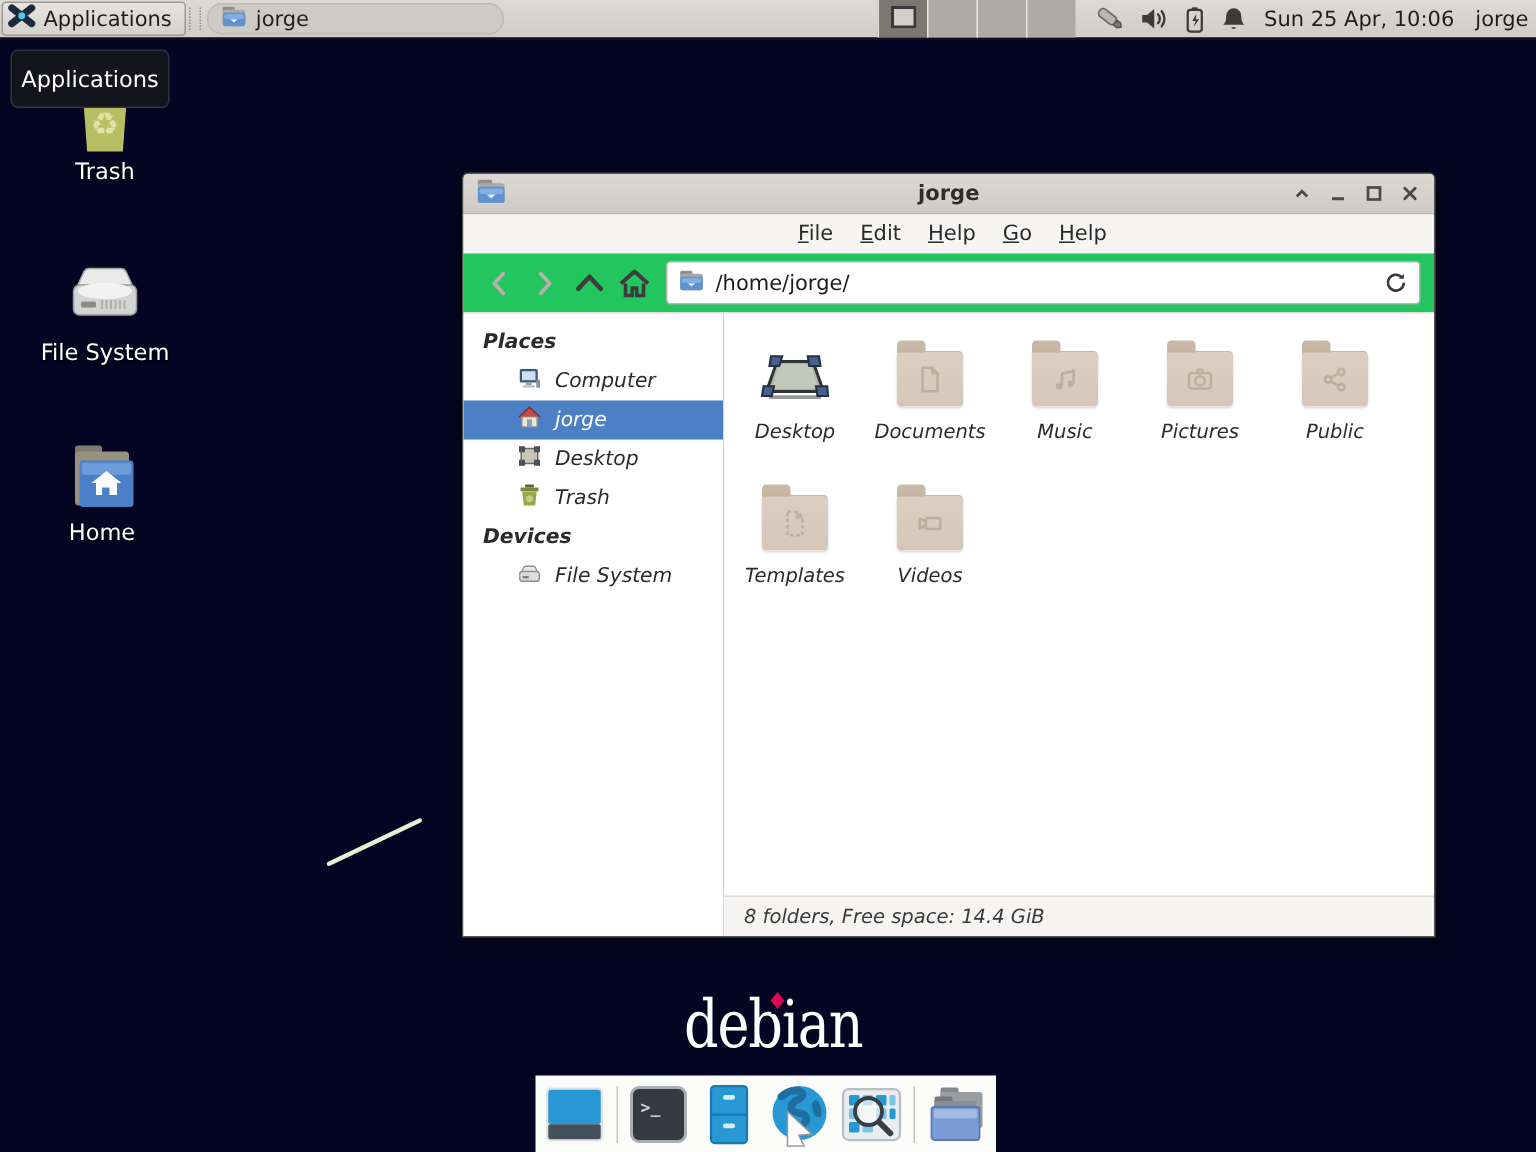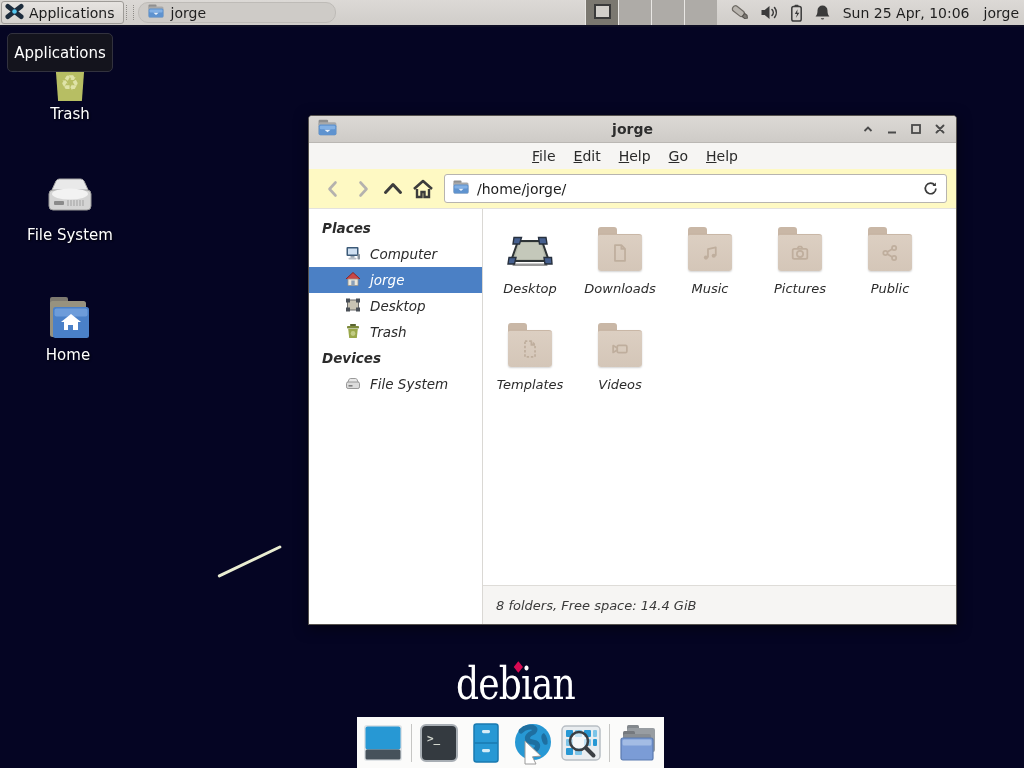--- a/index.html
+++ b/index.html
@@ -82,21 +82,21 @@
     display:flex; align-items:center; padding:0 9px; position:relative; }
   .title-text { position:absolute; left:0; right:0; text-align:center;
     font-weight:bold; font-size:14px; color:#2d2d2d; pointer-events:none; }
   .win-controls { margin-left:auto; display:flex; align-items:center; gap:9px; z-index:1; }
   .win-btn { width:15px; height:15px; display:flex; align-items:center; justify-content:center; }
 
   .menubar { height:26px; background:#f6f5f3; display:flex; align-items:center; padding-left:5px;justify-content:center; }
   .menu-item { display:inline-block; padding:3px 9px; font-size:14px; color:#2a2a2a; }
   .menu-item::first-letter { text-decoration:underline; }
 
-  .toolbar { height:40px; background:#fef9c3; display:flex; align-items:center;
+  .toolbar { height:40px; background:#22c55e; display:flex; align-items:center;
     padding:0 9px; border-bottom:1px solid #e4e2de; }
   .nav-btn { width:30px; height:28px; display:flex; align-items:center; justify-content:center; }
   .path-field { flex:1; height:29px; margin-left:6px; background:#fff;
     border:1px solid #b7b4b0; border-radius:3px;
     display:flex; align-items:center; padding:0 8px; gap:8px;
     font-size:14px; color:#1b1b1b; }
   .path-text { flex:1; }
   .reload-btn { display:flex; align-items:center; }
 
   .content { flex:1; display:flex; min-height:0;font-style:italic; }
@@ -113,21 +113,21 @@
   .ficon { width:48px; height:48px; position:relative; margin-bottom:5px; }
 
   .folder48 { position:absolute; left:2px; top:6px; width:44px; height:37px; }
   .folder48 .tab { position:absolute; top:-7px; left:0; width:19px; height:11px;
     background:#c9b7a6; border-radius:3px 3px 0 0; }
   .folder48 .fbody { position:absolute; inset:0; border-radius:2px 3px 3px 3px;
     background:linear-gradient(#dccfc2,#d4c6b8); border-top:1px solid #c9b7a6;
     box-shadow:0 1px 2px rgba(0,0,0,.18);
     display:flex; align-items:center; justify-content:center; }
 
-  .statusbar { height:39px; background:#f6f5f3; border-top:1px solid #dedcd8;
+  .statusbar { height:27px; background:#f6f5f3; border-top:1px solid #dedcd8;
     display:flex; align-items:center; padding-left:13px; font-size:13px; color:#3a3a3a; }
 
   
   .dock { position:absolute; left:357px; top:717px; width:307px; height:51px;
     background:#fbfbfa; display:flex; align-items:center; padding:0 5px; gap:4px; z-index:15; }
   .dock-icon { width:45px; height:45px; display:flex; align-items:center; justify-content:center; }
   .dock-sep { width:1px; height:38px; background:#c6c6c4; margin:0 2px; }
 </style>
 </head>
 <body>
@@ -429,21 +429,21 @@
             <span class="folder48">
                 <span class="tab"></span>
                 <span class="fbody">
               <svg width="22" height="22" viewBox="0 0 24 24" fill="none" stroke="#bfae9d" stroke-width="1.9" stroke-linejoin="round">
                     <path d="M6.5 3.5h7l4 4v13h-11z"></path>
                     <path d="M13.5 3.5v4h4"></path>
                   </svg>
             </span>
               </span>
           </span>
-          <span>Downloads</span>
+          <span>Documents</span>
         </div>
 
 
         <div class="file-item">
           <span class="ficon">
             <span class="folder48">
                 <span class="tab"></span>
                 <span class="fbody">
               <svg width="22" height="22" viewBox="0 0 24 24">
                     <g fill="none" stroke="#bfae9d" stroke-width="1.9" stroke-linejoin="round">

